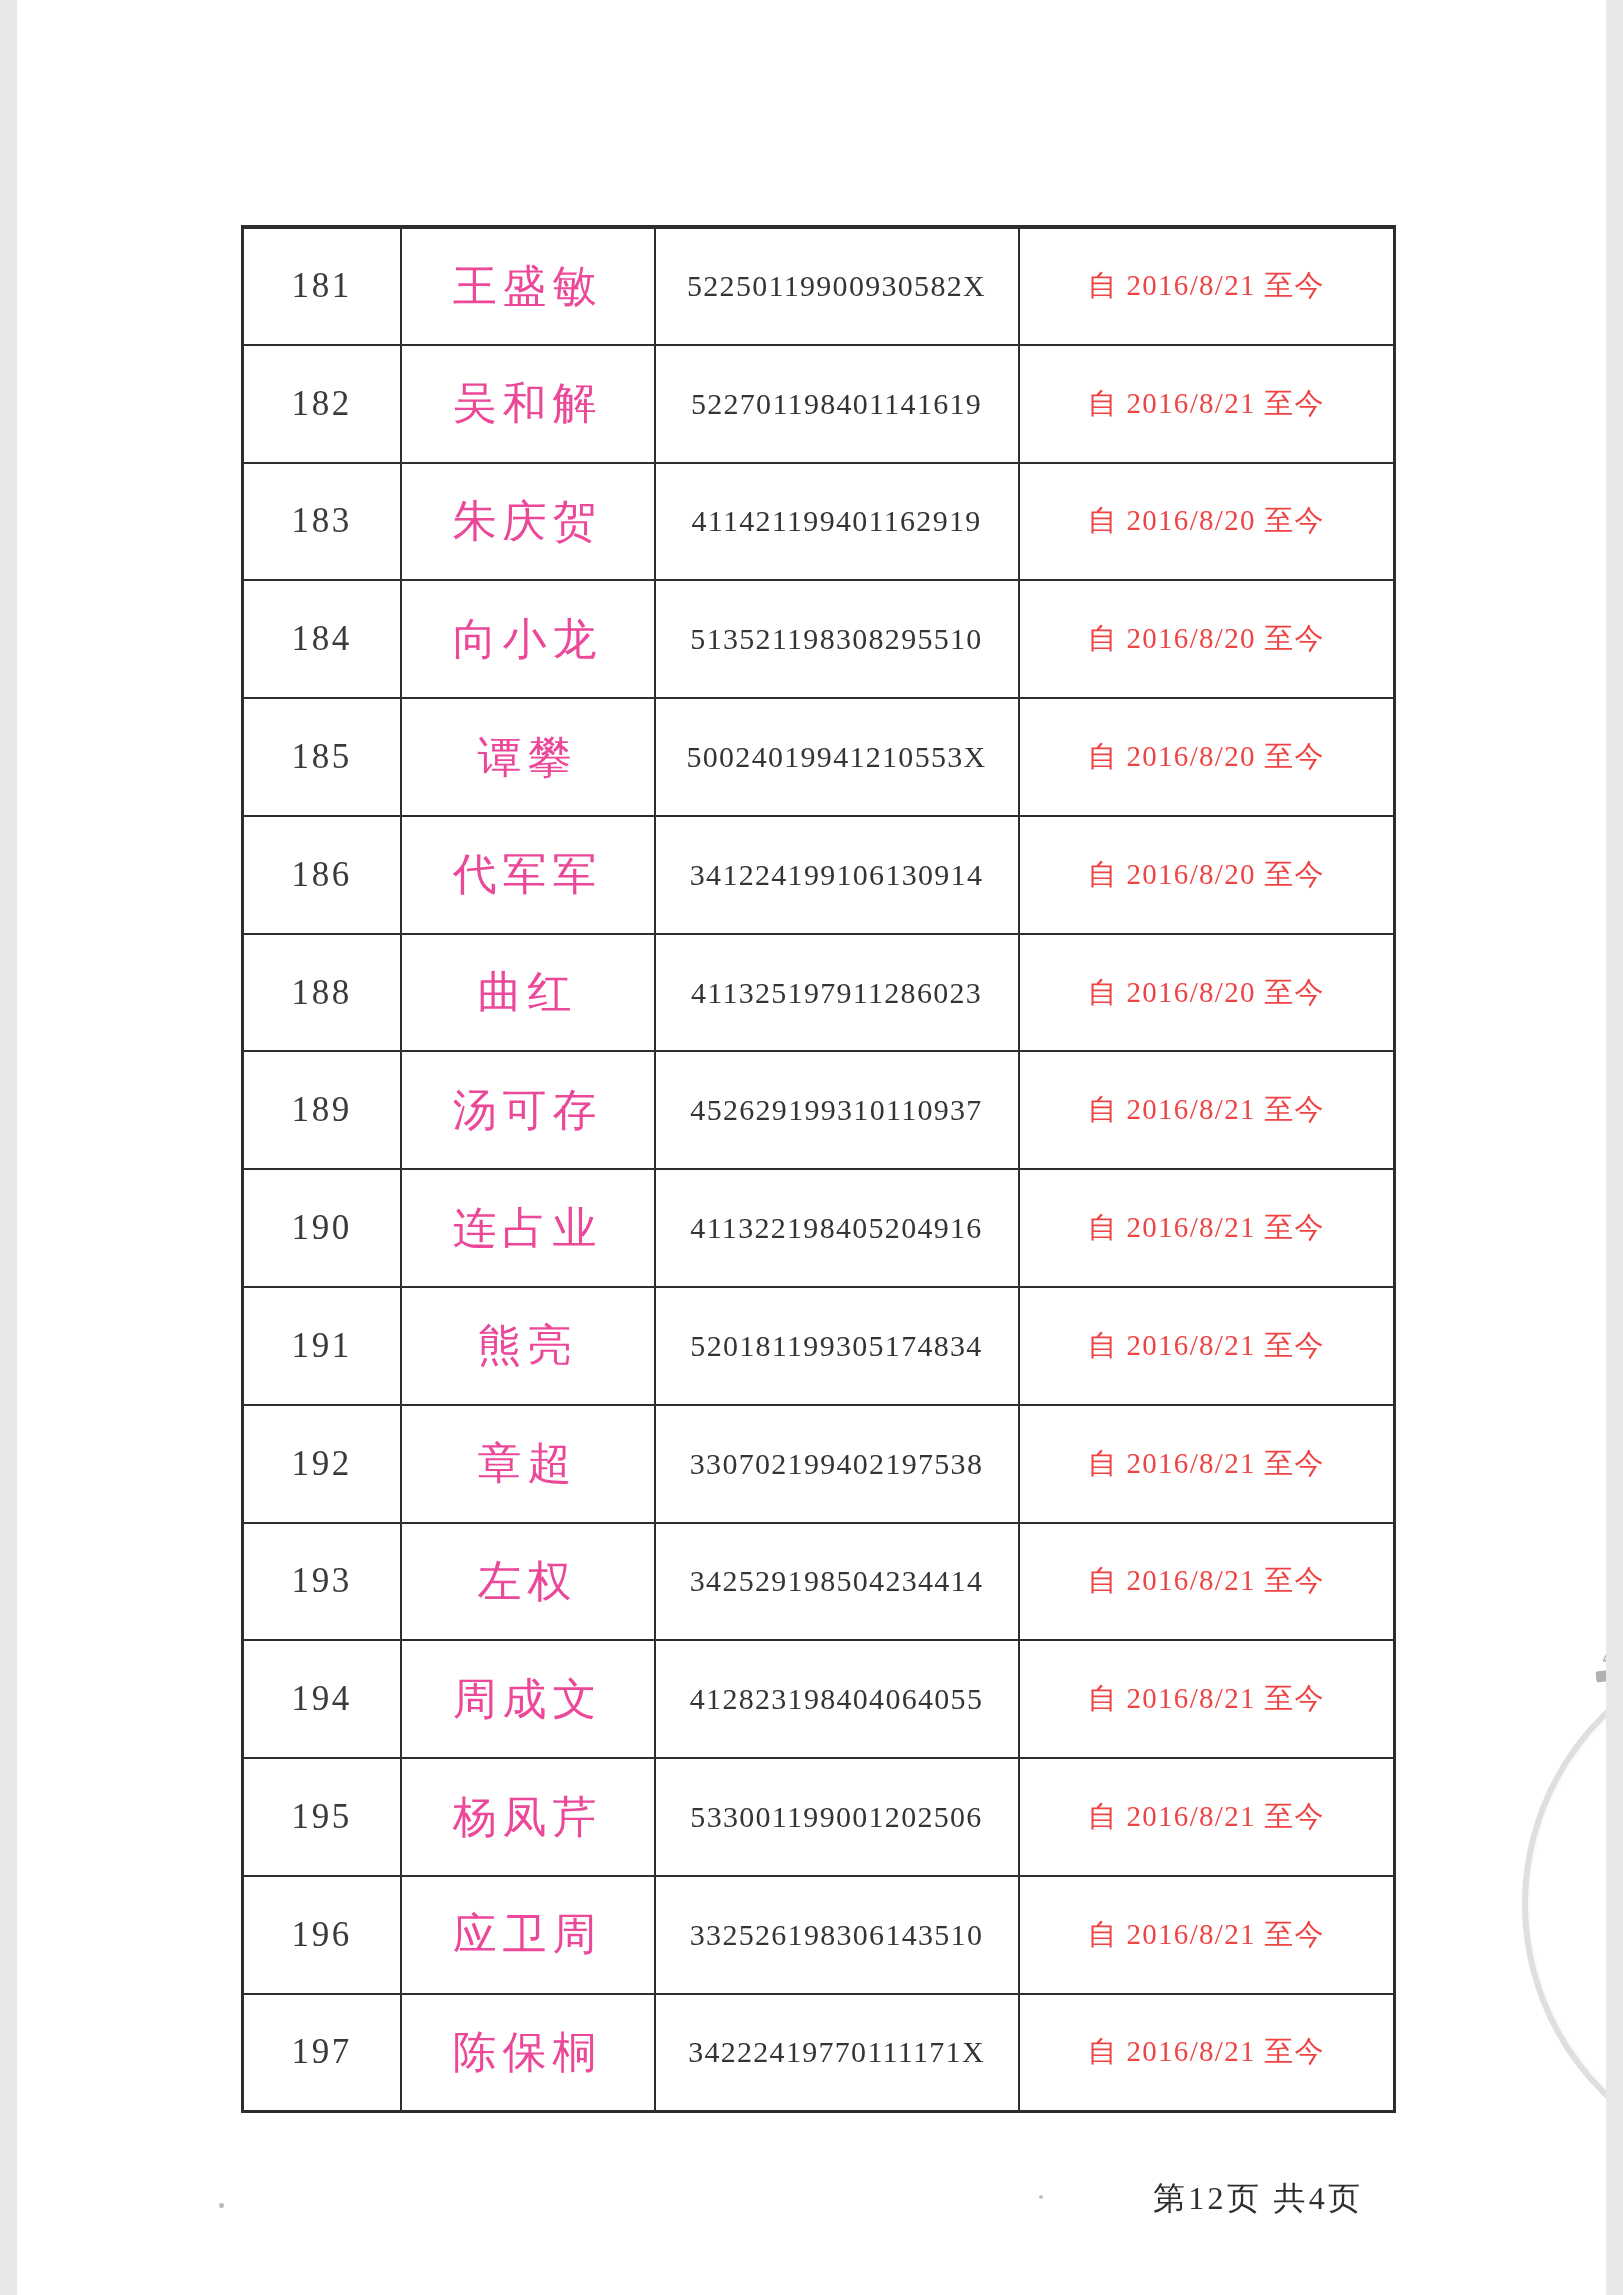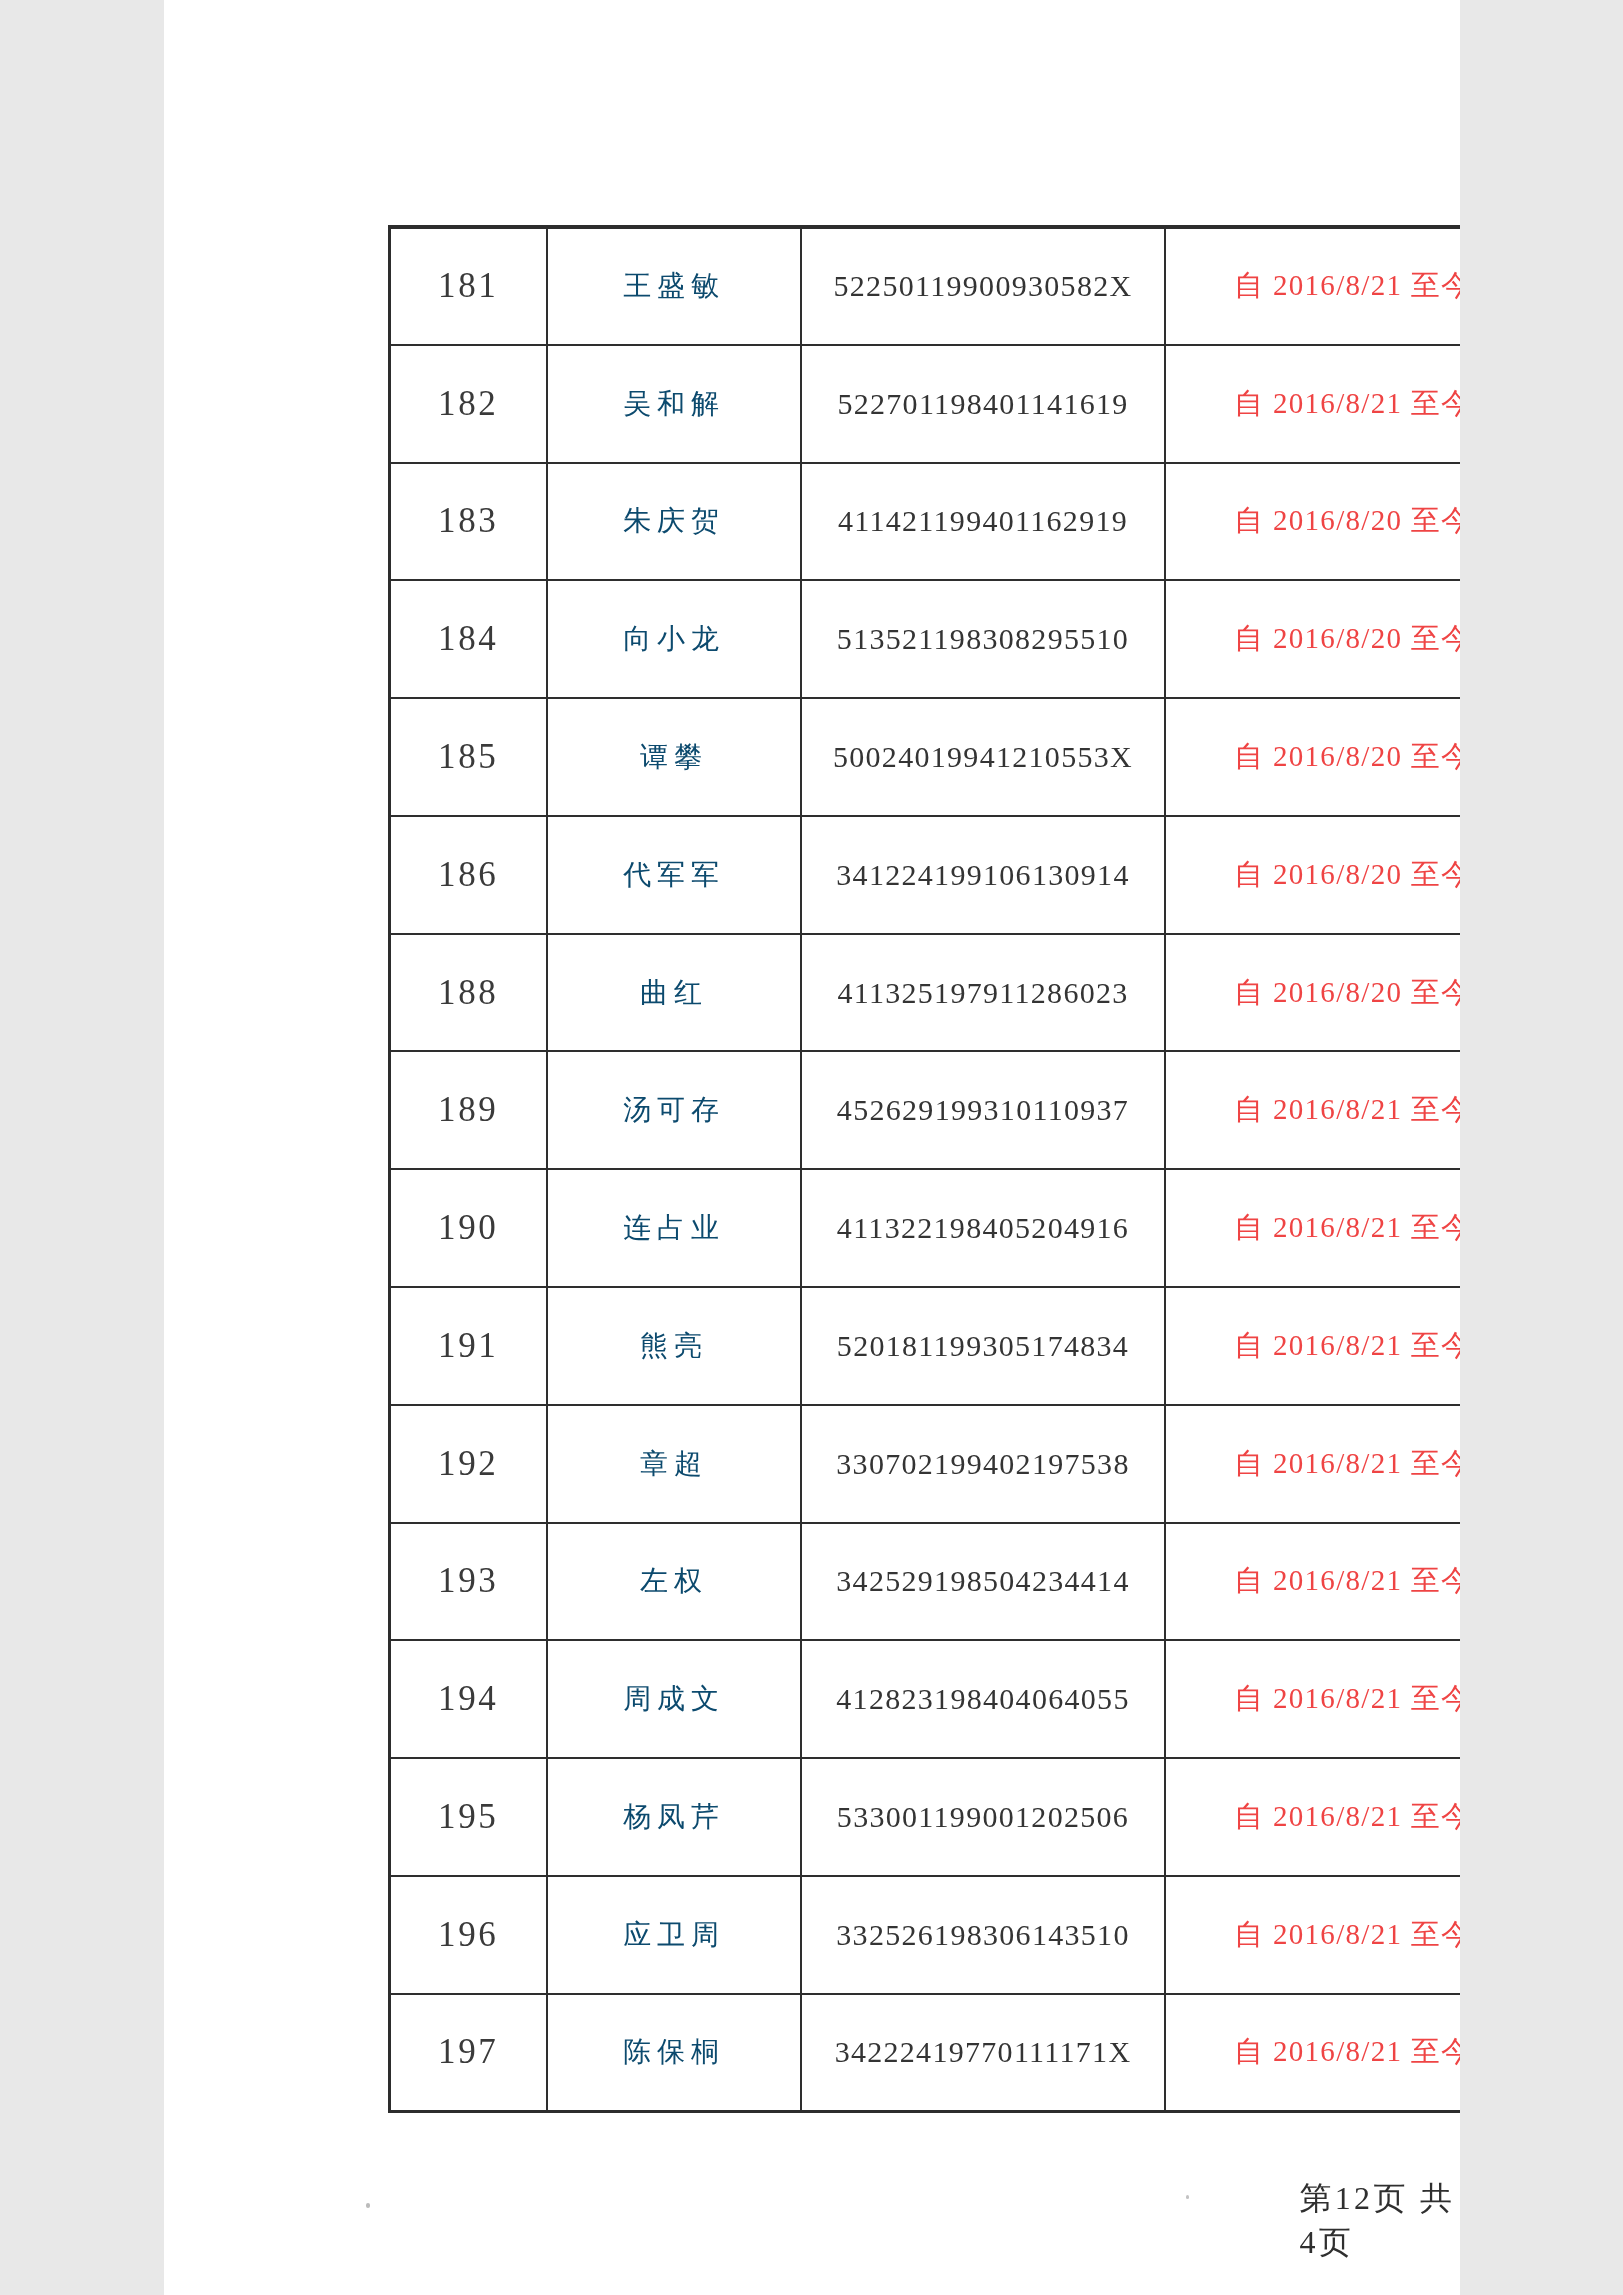--- a/index.html
+++ b/index.html
@@ -2,21 +2,21 @@
 <html style="font-size:10.5px"><head>
 <meta charset="utf-8">
 <style>
   html, body {
     margin: 0;
     padding: 0;
     background: #e8e8e8;
   }
   .page {
     position: relative;
-    width: 1296px;
+    width: 1589px;
     height: 2295px;
     margin: 0 auto;
     background: #ffffff;
     overflow: hidden;
     font-family: "Liberation Serif", "DejaVu Serif", serif;
     color: #343434;
   }
 
   
   table.roster {
@@ -41,23 +41,23 @@
     overflow: hidden;
     white-space: nowrap;
   }
   table.roster tr { height: 111px; }
   td.c-no {
     font-size: 35px;
     letter-spacing: 2.6px;
     color: #3a3a3a;
   }
   td.c-name {
-    font-size: 28px;
+    font-size: 44px;
     letter-spacing: 5.9px;
-    color: #0c4a6e;
+    color: #ec4899;
   }
   td.c-id {
     font-size: 30px;
     letter-spacing: 1.3px;
     color: #343434;
   }
   td.c-period {
     font-size: 29px;
     letter-spacing: 1.3px;
     color: #ef4444;

